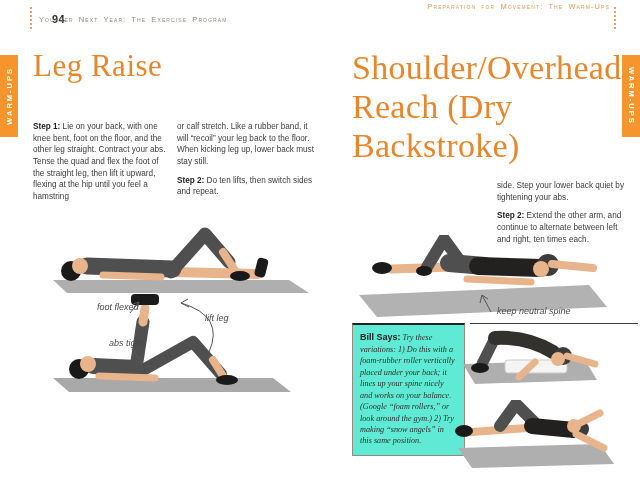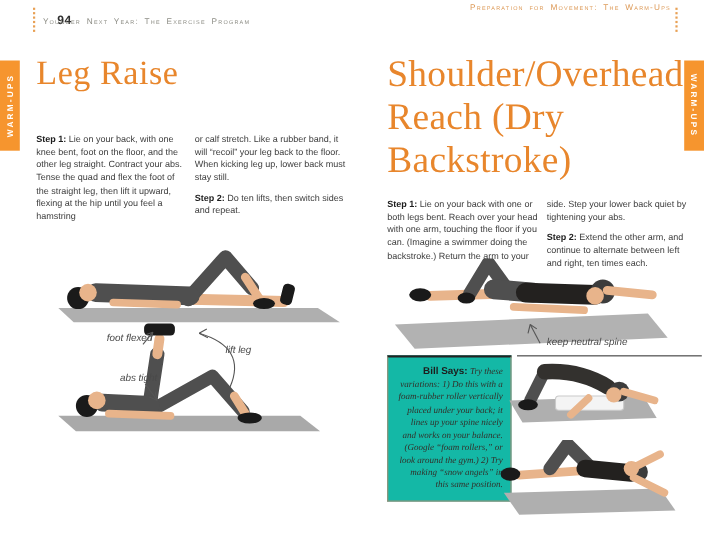--- a/index.html
+++ b/index.html
@@ -24,22 +24,22 @@
   .title.big{font-size:31px;letter-spacing:.5px;}
   .title.two{font-size:34px;line-height:1.14;letter-spacing:.3px;}
 
   .whybother{font-family:"Liberation Serif",serif;font-size:11.5px;line-height:1.42;color:#1e1e1e;}
   .whybother b{font-family:"Liberation Sans",sans-serif;font-size:10px;}
 
   .stepcol{font-size:8.2px;line-height:1.42;color:#3d3d3d;}
   .stepcol b{color:#1d1d1d;}
   .stepcol p{margin:0 0 7px 0;}
 
-  .billbox{background:#14b8a6;border-top:2.5px solid #222;box-sizing:border-box;
-           font-family:"Liberation Serif",serif;font-style:italic;color:#33302a;text-align:right;}
+  .billbox{background:#5eead4;border-top:2.5px solid #222;box-sizing:border-box;
+           font-family:"Liberation Serif",serif;font-style:italic;color:#33302a;}
   .billbox b{font-family:"Liberation Sans",sans-serif;font-style:normal;color:#1d1d1d;}
   .billbox.lg{font-size:9.3px;line-height:1.45;padding:7px 10px 9px 10px;}
   .billbox.sm{font-size:8.2px;line-height:1.4;padding:6px 7px 8px 7px;
               border-left:1px solid #9a8c74;border-right:1px solid #9a8c74;border-bottom:1px solid #9a8c74;}
   .billbox.lg b{font-size:10px;} .billbox.sm b{font-size:9px;}
 
   .fig-label{font-family:"Liberation Sans",sans-serif;font-style:italic;font-size:9px;fill:#4a4a4a;}
   .hairline{height:1px;background:#3a3a3a;}
   svg{display:block;}
 </style>
@@ -115,23 +115,20 @@
     </svg>
   </div>
 
 
   <div class="abs title two" style="left:352px;top:49px;width:275px;">
     <div>Shoulder/Overhead</div>
     <div>Reach (Dry Backstroke)</div>
   </div>
 
 
-  <div class="abs stepcol" style="left:352px;top:180px;width:138px;">
-    <p><b>Step 1:</b><span> Lie on your back with one or both legs bent. Reach over your head with one arm, touching the floor if you can. (Imagine a swimmer doing the backstroke.) Return the arm to your</span></p>
-  </div>
   <div class="abs stepcol" style="left:497px;top:180px;width:130px;">
     <p>side. Step your lower back quiet by tightening your abs.</p>
     <p><b>Step 2:</b><span> Extend the other arm, and continue to alternate between left and right, ten times each.</span></p>
   </div>
 
   <div class="abs" style="left:345px;top:235px;width:295px;height:92px;">
     <svg width="295" height="92" viewBox="0 0 295 92">
       <polygon points="14,60 244,50 262,72 32,82" fill="#b2b2b2"></polygon>
       <path d="M108,32 L46,34" stroke="#e8b48b" stroke-width="9" stroke-linecap="round"></path>
       <ellipse cx="37" cy="33" rx="10" ry="6" fill="#1a1a1a"></ellipse>

